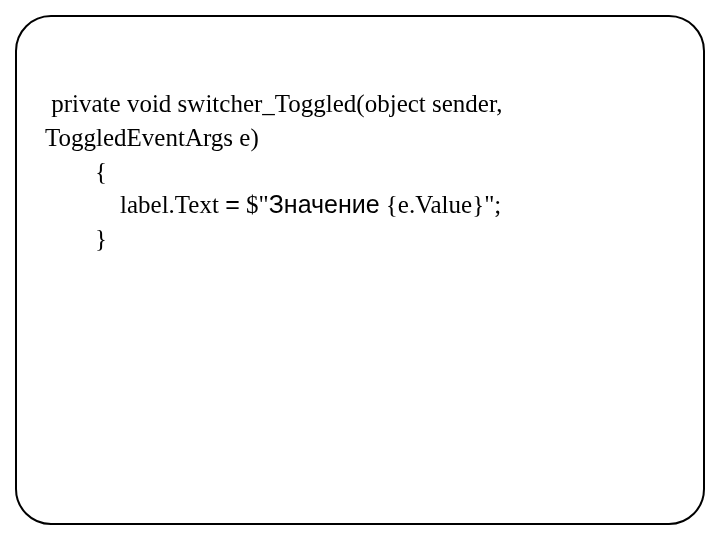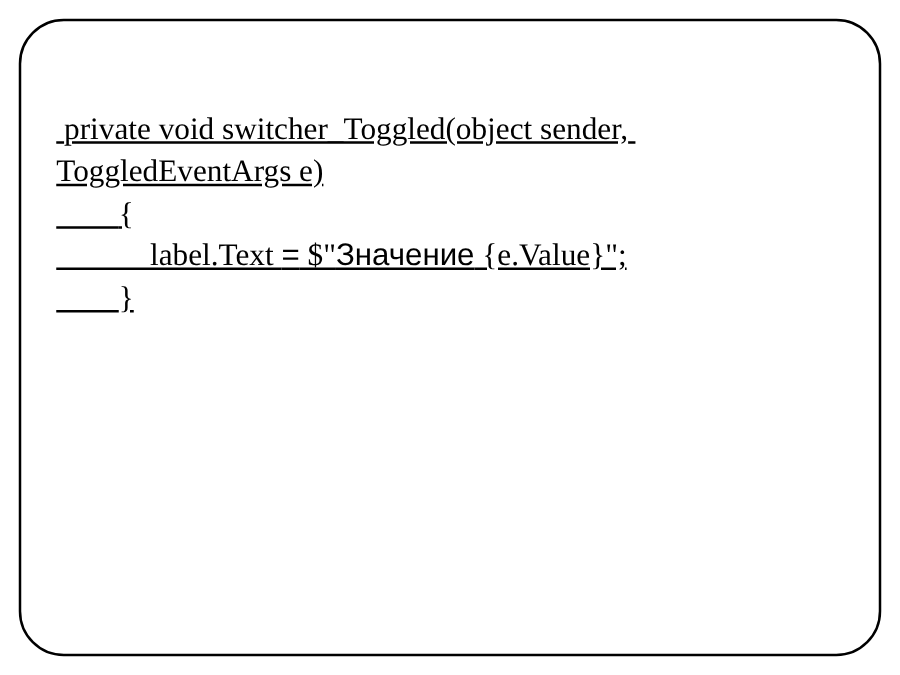--- a/index.html
+++ b/index.html
@@ -16,21 +16,20 @@
       justify-content: center;
       font-family: Georgia, 'Times New Roman', serif;
     }
     .card {
       width: 690px;
       height: 510px;
       border: 2px solid #000;
       border-radius: 36px;
       padding: 70px 28px 28px 28px;
       position: relative;
-      text-decoration: underline;
     }
     .code {
       font-size: 25px;
       line-height: 1.35;
       color: #000;
       white-space: pre-wrap;
       font-family: Georgia, 'Times New Roman', serif;
     }
     .sans {
       font-family: Arial, Helvetica, sans-serif;

